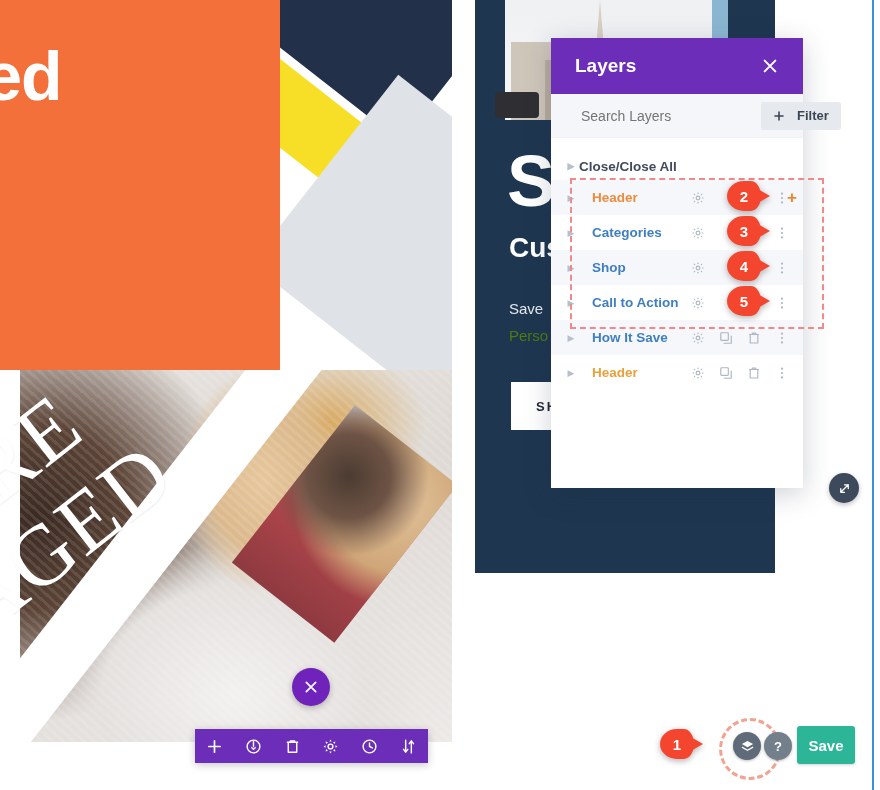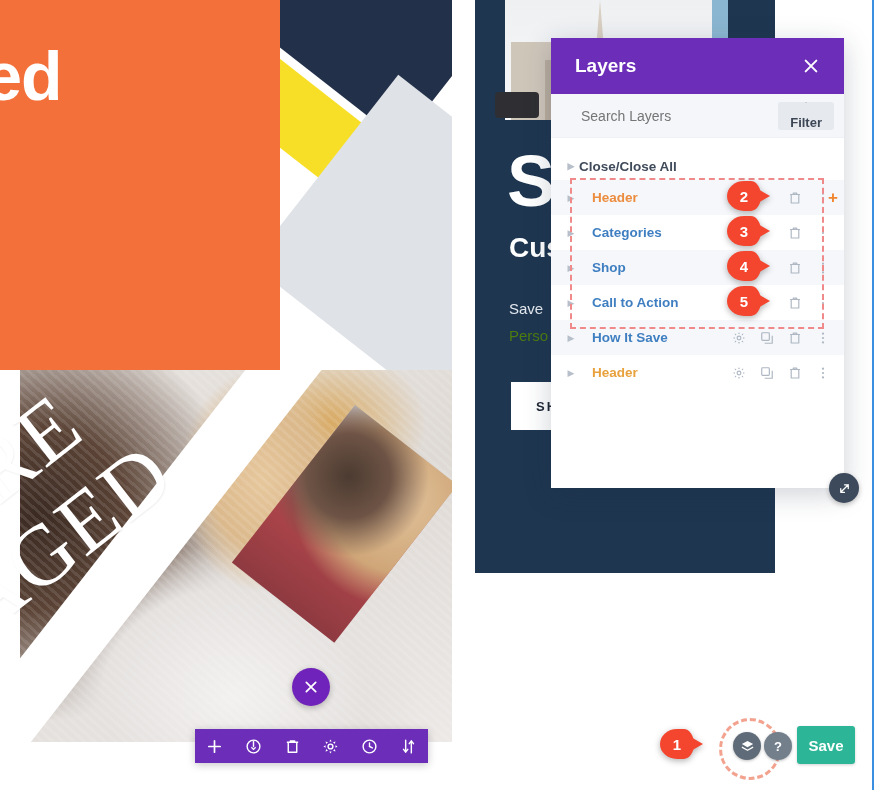--- a/index.html
+++ b/index.html
@@ -101,40 +101,40 @@
   .sale-p1{position:absolute;left:34px;top:300px;color:#e4e9ef;font-size:15px;}
   .sale-p2{position:absolute;left:34px;top:327px;color:#4d7c0f;font-size:15px;}
   .shop-btn{
     position:absolute;left:36px;top:382px;width:143px;height:48px;background:#fff;
     display:flex;align-items:center;justify-content:center;
     color:#1e2633;font-size:13px;font-weight:700;letter-spacing:2px;
   }
 
   
   .layers-panel{
-    position:absolute;left:551px;top:38px;width:293px;height:450px;
+    position:absolute;left:551px;top:38px;width:252px;height:450px;
     background:#fff;box-shadow:0 6px 26px rgba(30,45,70,.22);z-index:60;
   }
   .lp-head{
     height:56px;background:#6c2eb9;display:flex;align-items:center;
     justify-content:space-between;padding:0 22px 0 24px;box-sizing:border-box;
   }
   .lp-title{color:#fff;font-size:19px;font-weight:700;}
   .lp-close{width:22px;height:22px;display:flex;align-items:center;justify-content:center;}
   .lp-close svg{width:16px;height:16px;}
 
   .lp-search{
     height:44px;background:#f4f6f9;display:flex;align-items:center;
     justify-content:space-between;padding:0 10px 0 30px;box-sizing:border-box;
     border-bottom:1px solid #eef1f5;
   }
   .lp-search-input{color:#98a2b0;font-size:14px;background:transparent;border:0;outline:none;width:180px;padding:0;font-family:"Liberation Sans",sans-serif;}
   .lp-filter{
     background:#e6eaef;border-radius:3px;height:28px;padding:0 12px;display:flex;align-items:center;gap:12px;
-    color:#3c4655;font-size:13px;font-weight:600;flex-direction:column;
+    color:#3c4655;font-size:13px;font-weight:600;
   }
 
   .lp-body{position:relative;padding-top:14px;}
 
   .lp-openclose{
     display:flex;align-items:center;height:28px;padding-left:12px;color:#3f4a5a;font-size:13.5px;font-weight:600;
   }
   .caret{width:16px;display:flex;align-items:center;justify-content:center;color:#b7bfca;font-size:9px;}
 
   .row{

